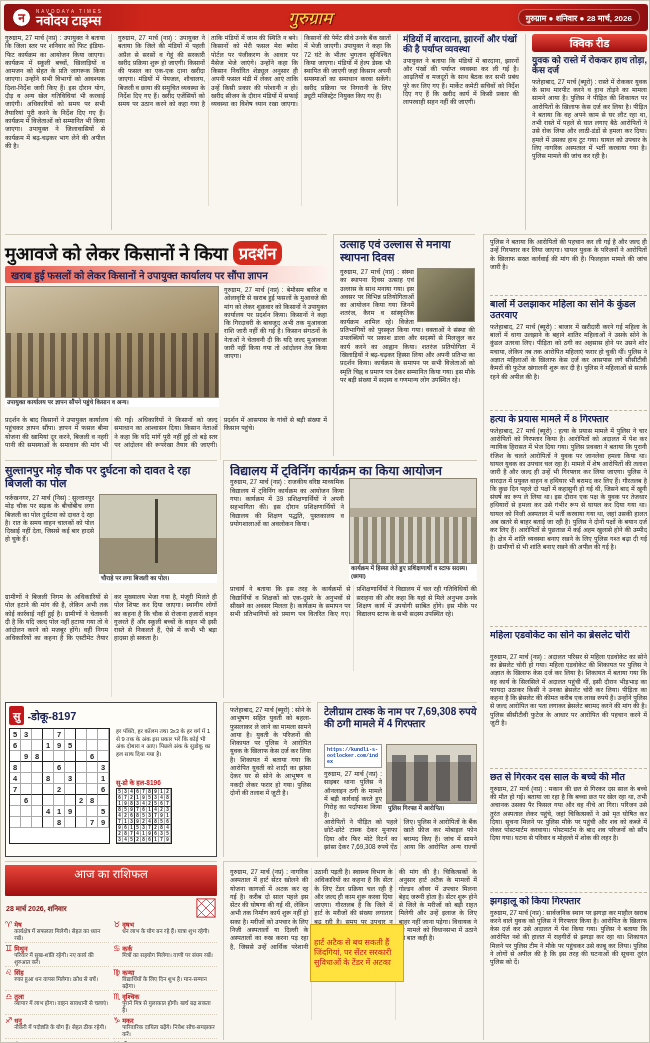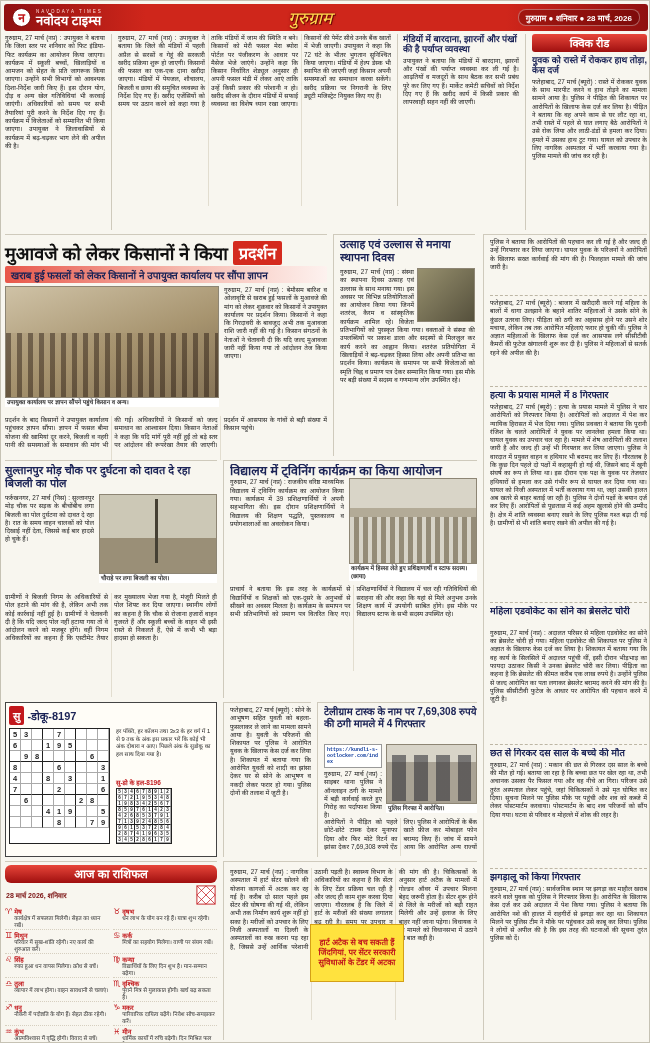--- a/index.html
+++ b/index.html
@@ -47,57 +47,57 @@
     background:repeating-linear-gradient(90deg,rgba(40,40,48,.55) 0 14px,transparent 14px 22px)}
   .caption{font-size:6px;font-weight:bold;color:#333;background:#fff;padding:1px 2px;line-height:1.2}
 
   
   .qr-head{background:linear-gradient(#e8463a,#9f0f0f);color:#fff;font-weight:bold;font-size:11px;
     text-align:center;border-radius:3px;padding:1px 0 2px}
 
   
   .p-headrow{display:flex;align-items:flex-end;gap:5px;height:27px}
   .p-title{font-size:18px;font-weight:bold;color:#101010;white-space:nowrap}
-  .p-title-red{font-size:16px;font-weight:bold;color:#fff;background:#d42a1e;padding:1px 6px;border-radius:2px}
+  .p-title-red{font-size:16px;font-weight:bold;color:#fff;background:#d42a1e;padding:1px 6px;border-radius:8px}
   .p-strap{height:17px;display:flex;align-items:center;padding:0 6px;margin:1px 0 3px;
     background:linear-gradient(90deg,#e8574a,#f6b9ae 55%,#fdf2ef);
     color:#1b2356;font-weight:bold;font-size:10px;border-radius:2px}
 
   
   .sud-box{border:1.5px solid #444;background:#fffdf7;padding:3px}
   .sud-head{display:flex;align-items:center;gap:3px;margin-bottom:3px}
   .sud-su{background:#c2181c;color:#fff;font-weight:bold;font-size:11px;padding:2px 4px;border-radius:2px}
   .sud-title{font-weight:bold;font-size:11px;color:#1b2356}
   .sgrid{display:grid;border:1.5px solid #222;background:#fff}
   .sgrid-main{grid-template-columns:repeat(9,11px);grid-auto-rows:11px;width:101px}
   .sgrid-mini{grid-template-columns:repeat(9,6px);grid-auto-rows:6px;width:56px}
   .scell{border-right:.5px solid #aaa;border-bottom:.5px solid #aaa;display:flex;
     align-items:center;justify-content:center;font-weight:bold;color:#222}
   .sgrid-main .scell{font-size:7.5px}
   .sgrid-mini .scell{font-size:4.5px}
   .br3{border-right:1.3px solid #222}.bb3{border-bottom:1.3px solid #222}
 
   
-  .horo-head{background:linear-gradient(#e8463a,#9f0f0f);color:#fff;font-weight:bold;font-size:11.5px;
-    text-align:center;border-radius:6px;padding:1px 0 2px}
+  .horo-head{background:linear-gradient(#e8463a,#9f0f0f);color:#fff;font-weight:normal;font-size:11.5px;
+    text-align:center;border-radius:1px;padding:1px 0 15px}
   .horo-date{display:flex;align-items:center;justify-content:space-between;margin:2px 1px;
     font-size:7px;font-weight:bold;color:#7a1010}
   .z-grid{display:grid;grid-template-columns:1fr 1fr;gap:1px 4px}
   .z-cell{display:flex;gap:2px;align-items:flex-start;border-bottom:1px dotted #d6cfbf;padding:1px 0;min-height:17px}
   .z-icon{color:#c2181c;font-size:8px;line-height:1}
   .z-name{color:#c2181c;font-weight:bold;font-size:6.5px;display:block;line-height:1.1}
   .z-pred{font-size:5.6px;line-height:1.15;display:block;color:#333;text-align:left}
 
   
   .rs-sec{border-bottom:1px dashed #bdb6a4;margin-bottom:3px;padding-bottom:3px}
 
   .url-box{border:1px solid #999;background:#fff;color:#1440a0;font-weight:bold;
     font-size:5px;padding:2px;word-break:break-all;font-family:"Liberation Mono","DejaVu Sans Mono",monospace}
   .yellow-box{position:absolute;background:#ffe23e;border:1.5px solid #d4a017;color:#c2181c;
-    font-weight:bold;font-size:8px;text-align:center;display:flex;align-items:center;padding:3px;line-height:1.25}
+    font-weight:normal;font-size:8px;display:flex;align-items:center;padding:3px;line-height:1.25}
   .bullet-line{color:#c2181c;font-weight:bold;font-size:8px;margin:1px 0}
 </style>
 </head>
 <body>
 
 <div class="page">
 
   <header class="abs masthead">
     <div class="mast-left">
       <div class="logo-circle">न</div>
@@ -152,20 +152,21 @@
     <h3 class="hl" style="font-size:11px;height:30px">उत्साह एवं उल्लास से मनाया स्थापना दिवस</h3>
     <div class="body-text" style="height:186px">
       <div class="photo photo-chess" style="float:right;width:58px;height:54px;margin:0 0 2px 3px"></div>
       <span>गुरुग्राम, 27 मार्च (नप्र) : संस्था का स्थापना दिवस उत्साह एवं उल्लास के साथ मनाया गया। इस अवसर पर विभिन्न प्रतियोगिताओं का आयोजन किया गया जिनमें शतरंज, कैरम व सांस्कृतिक कार्यक्रम शामिल रहे। विजेता प्रतिभागियों को पुरस्कृत किया गया। वक्ताओं ने संस्था की उपलब्धियों पर प्रकाश डाला और सदस्यों से मिलजुल कर कार्य करने का आह्वान किया। शतरंज प्रतियोगिता में खिलाड़ियों ने बढ़-चढ़कर हिस्सा लिया और अपनी प्रतिभा का प्रदर्शन किया। कार्यक्रम के समापन पर सभी विजेताओं को स्मृति चिह्न व प्रमाण पत्र देकर सम्मानित किया गया। इस मौके पर बड़ी संख्या में सदस्य व गणमान्य लोग उपस्थित रहे।</span>
     </div>
   </section>
 
   <aside class="abs bt bl" style="left:482px;top:233px;width:164px;height:806px">
     <div class="rs-sec body-text" style="height:58px">पुलिस ने बताया कि आरोपितों की पहचान कर ली गई है और जल्द ही उन्हें गिरफ्तार कर लिया जाएगा। घायल युवक के परिजनों ने आरोपितों के खिलाफ सख्त कार्रवाई की मांग की है। फिलहाल मामले की जांच जारी है।</div>
     <div class="rs-sec">
+      <h4 class="hl" style="font-size:9.5px;margin-bottom:2px">बालों में उलझाकर महिला का सोने के कुंडल उतरवाए</h4>
       <div class="body-text" style="height:84px">फतेहाबाद, 27 मार्च (ब्यूरो) : बाजार में खरीदारी करने गई महिला के बालों में धागा उलझाने के बहाने शातिर महिलाओं ने उसके सोने के कुंडल उतरवा लिए। पीड़िता को ठगी का अहसास होने पर उसने शोर मचाया, लेकिन तब तक आरोपित महिलाएं फरार हो चुकी थीं। पुलिस ने अज्ञात महिलाओं के खिलाफ केस दर्ज कर आसपास लगे सीसीटीवी कैमरों की फुटेज खंगालनी शुरू कर दी है। पुलिस ने महिलाओं से सतर्क रहने की अपील की है।</div>
     </div>
     <div class="rs-sec">
       <h4 class="hl" style="font-size:9.5px;margin-bottom:2px">हत्या के प्रयास मामले में 8 गिरफ्तार</h4>
       <div class="body-text" style="height:196px">फतेहाबाद, 27 मार्च (ब्यूरो) : हत्या के प्रयास मामले में पुलिस ने चार आरोपितों को गिरफ्तार किया है। आरोपितों को अदालत में पेश कर न्यायिक हिरासत में भेज दिया गया। पुलिस प्रवक्ता ने बताया कि पुरानी रंजिश के चलते आरोपितों ने युवक पर जानलेवा हमला किया था। घायल युवक का उपचार चल रहा है। मामले में शेष आरोपितों की तलाश जारी है और जल्द ही उन्हें भी गिरफ्तार कर लिया जाएगा। पुलिस ने वारदात में प्रयुक्त वाहन व हथियार भी बरामद कर लिए हैं। गौरतलब है कि कुछ दिन पहले दो पक्षों में कहासुनी हो गई थी, जिसने बाद में खूनी संघर्ष का रूप ले लिया था। इस दौरान एक पक्ष के युवक पर तेजधार हथियारों से हमला कर उसे गंभीर रूप से घायल कर दिया गया था। घायल को निजी अस्पताल में भर्ती करवाया गया था, जहां उसकी हालत अब खतरे से बाहर बताई जा रही है। पुलिस ने दोनों पक्षों के बयान दर्ज कर लिए हैं। आरोपितों से पूछताछ में कई अहम खुलासे होने की उम्मीद है। क्षेत्र में शांति व्यवस्था बनाए रखने के लिए पुलिस गश्त बढ़ा दी गई है। ग्रामीणों से भी शांति बनाए रखने की अपील की गई है।</div>
     </div>
     <div class="rs-sec">
       <h4 class="hl" style="font-size:9.5px;margin-bottom:12px">महिला एडवोकेट का सोने का ब्रेसलेट चोरी</h4>
       <div class="body-text" style="height:112px">गुरुग्राम, 27 मार्च (नप्र) : अदालत परिसर से महिला एडवोकेट का सोने का ब्रेसलेट चोरी हो गया। महिला एडवोकेट की शिकायत पर पुलिस ने अज्ञात के खिलाफ केस दर्ज कर लिया है। शिकायत में बताया गया कि वह कार्य के सिलसिले में अदालत पहुंची थीं, इसी दौरान भीड़भाड़ का फायदा उठाकर किसी ने उनका ब्रेसलेट चोरी कर लिया। पीड़िता का कहना है कि ब्रेसलेट की कीमत करीब एक लाख रुपये है। उन्होंने पुलिस से जल्द आरोपित का पता लगाकर ब्रेसलेट बरामद करने की मांग की है। पुलिस सीसीटीवी फुटेज के आधार पर आरोपित की पहचान करने में जुटी है।</div>
     </div>

